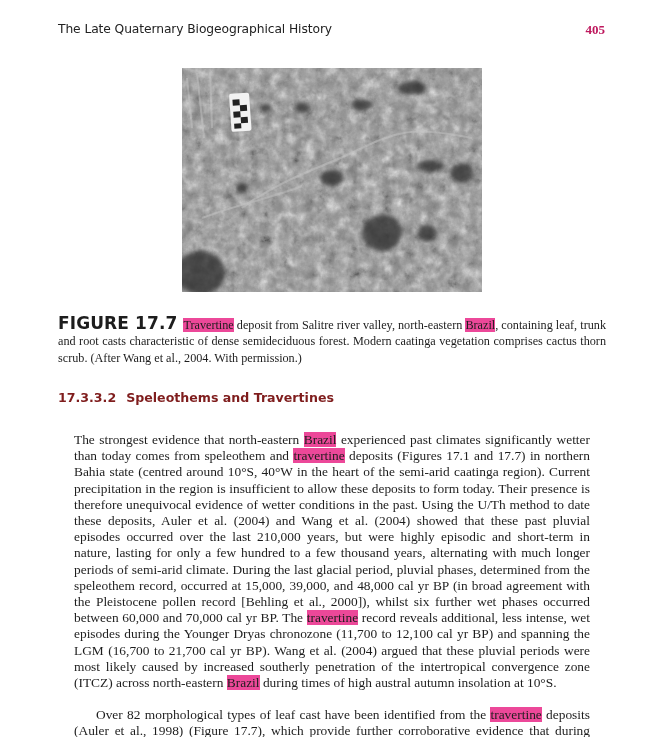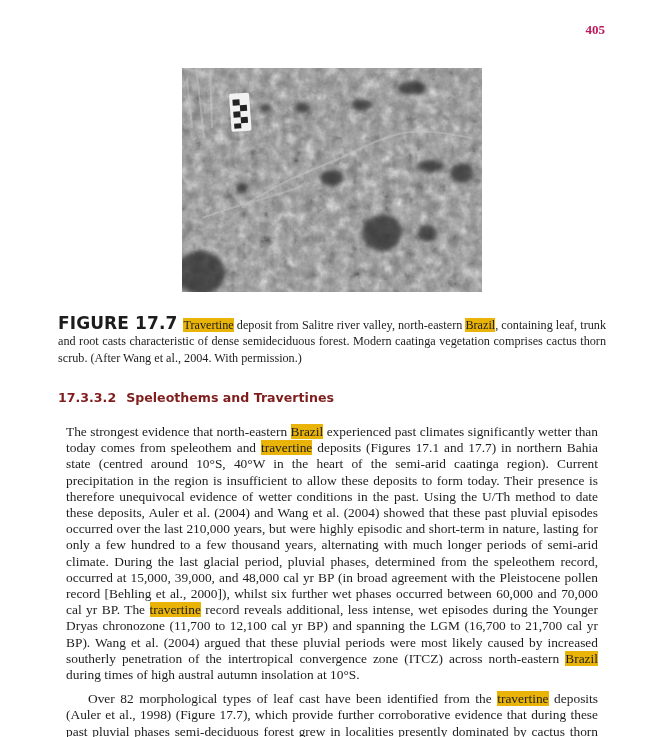--- a/index.html
+++ b/index.html
@@ -7,28 +7,29 @@
   .running-head { position: absolute; top: 22px; left: 58px; right: 58px; height: 20px; }
   .running-title { position: absolute; left: 0; top: 0; font-family: "DejaVu Sans", sans-serif; font-size: 12.3px; color: #222; letter-spacing: -0.1px; }
   .page-number { position: absolute; right: 0; top: 0; font-family: "Liberation Serif", serif; font-weight: bold; font-size: 13px; color: #be185d; }
   .figure { position: absolute; left: 182px; top: 68px; width: 300px; height: 224px; overflow: hidden; background: #777; }
   .figure svg { display: block; }
   .caption { position: absolute; left: 58px; top: 315px; width: 548px; font-family: "Liberation Serif", serif; font-size: 12.2px; line-height: 16.3px; text-align: justify; color: #1d1d1d; }
   .caption .label { font-family: "DejaVu Sans", sans-serif; font-weight: bold; font-size: 17px; margin-right: 6px; letter-spacing: 0.1px; }
   .section-heading { position: absolute; left: 58px; top: 390px; font-family: "DejaVu Sans", sans-serif; font-weight: bold; font-size: 12.6px; color: #7f1d1d; }
   .section-heading .num { margin-right: 10px; }
   .body-text { position: absolute; left: 58px; top: 416px; width: 548px; font-family: "Liberation Serif", serif; font-size: 13.4px; line-height: 16.2px; color: #1d1d1d; text-align: justify; }
-  .body-text p { margin: 8px; }
+  .body-text p { margin: 16px; }
   .body-text p + p { text-indent: 22px; }
-  .hl { background: #eab308; }
+  .hl { background: #ec4899; }
 </style>
 </head>
 <body>
 
 <div class="running-head">
+  <span class="running-title">The Late Quaternary Biogeographical History</span>
   <span class="page-number">405</span>
 </div>
 
 <div class="figure" title="Grayscale photograph of porous travertine rock with leaf, trunk and root casts and a small scale bar in upper left">
   <svg width="300" height="224" viewBox="0 0 300 224" xmlns="http://www.w3.org/2000/svg">
     <defs>
       <filter id="rock" x="0" y="0" width="100%" height="100%">
         <feTurbulence type="fractalNoise" baseFrequency="0.09" numOctaves="4" seed="7" result="n"></feTurbulence>
         <feColorMatrix type="saturate" values="0" in="n" result="g"></feColorMatrix>
         <feComponentTransfer in="g">

